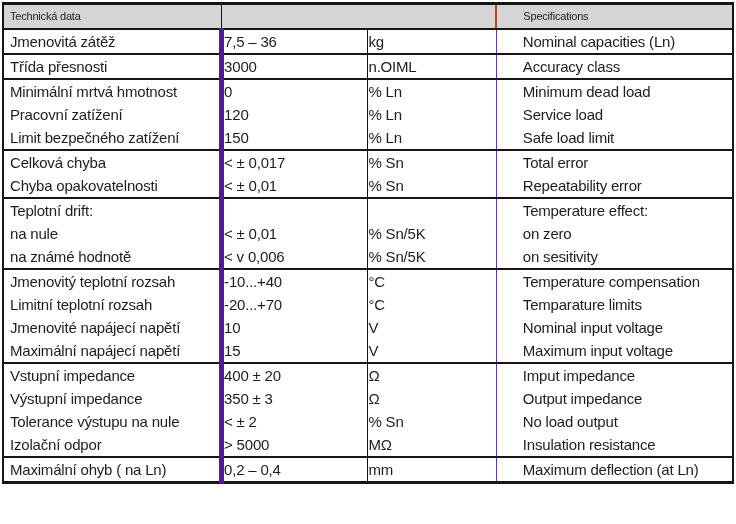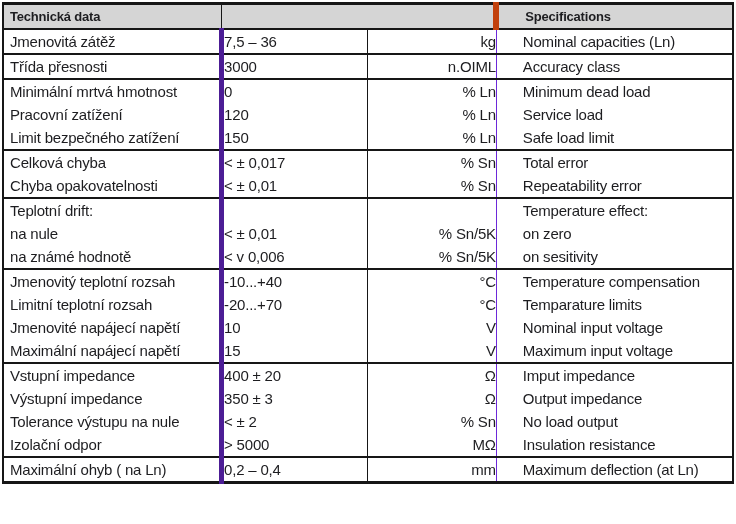--- a/index.html
+++ b/index.html
@@ -31,31 +31,31 @@
     padding: 0;
     font-size: 15px;
     line-height: 23px;
     color: #1d1d20;
     letter-spacing: -0.2px;
     white-space: nowrap;
     overflow: hidden;
   }
   td.c1 { padding-left: 6px; text-align: left; }
   td.c2 { text-align: left; border-left: 5px solid #4c1d95; }
-  td.c3 { text-align: right; border-left: 1px solid #161616; }
+  td.c3 { text-align: left; border-left: 1px solid #161616; }
   td.c4 { padding-left: 26px; text-align: left; border-left: 1px solid #6d28d9; }
   tr.sep td { border-top: 2px solid #161616; }
   thead td {
     background: #d5d5d5;
     border-bottom: 2px solid #161616;
-    font-weight: bold;
-    font-size: 13px;
+    font-weight: normal;
+    font-size: 11px;
   }
   thead td.hmid { border-left: 1px solid #161616; }
-  thead td.c4  { border-left: 6px solid #c2410c; }
+  thead td.c4  { border-left: 2px solid #c2410c; }
   .b { font-weight: bold; }
 </style>
 </head>
 <body>
 
 <div class="page">
   <table class="spec">
     <colgroup>
       <col class="c1">
         <col class="c2">

